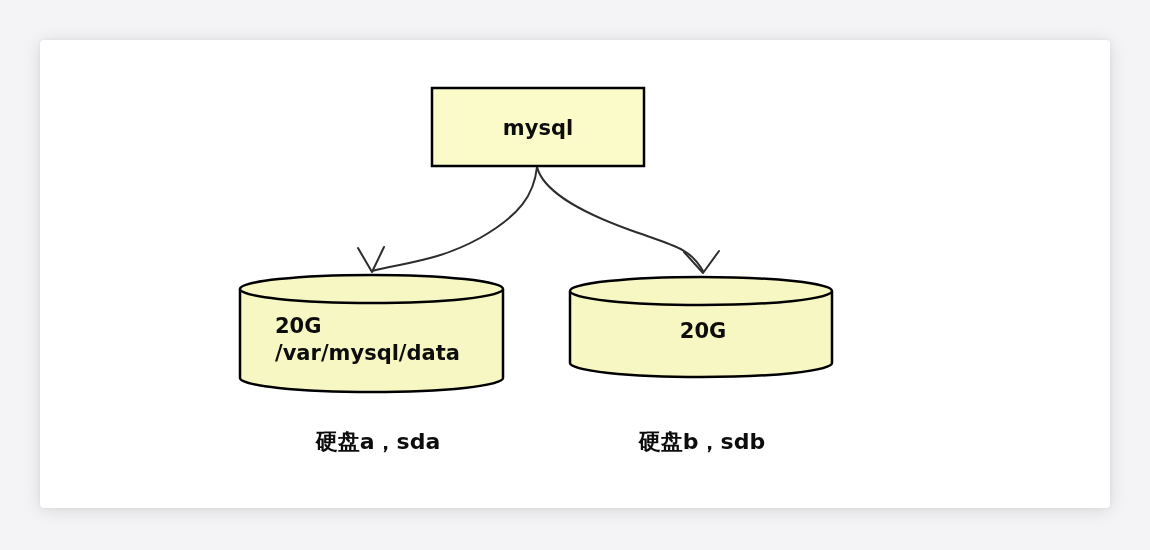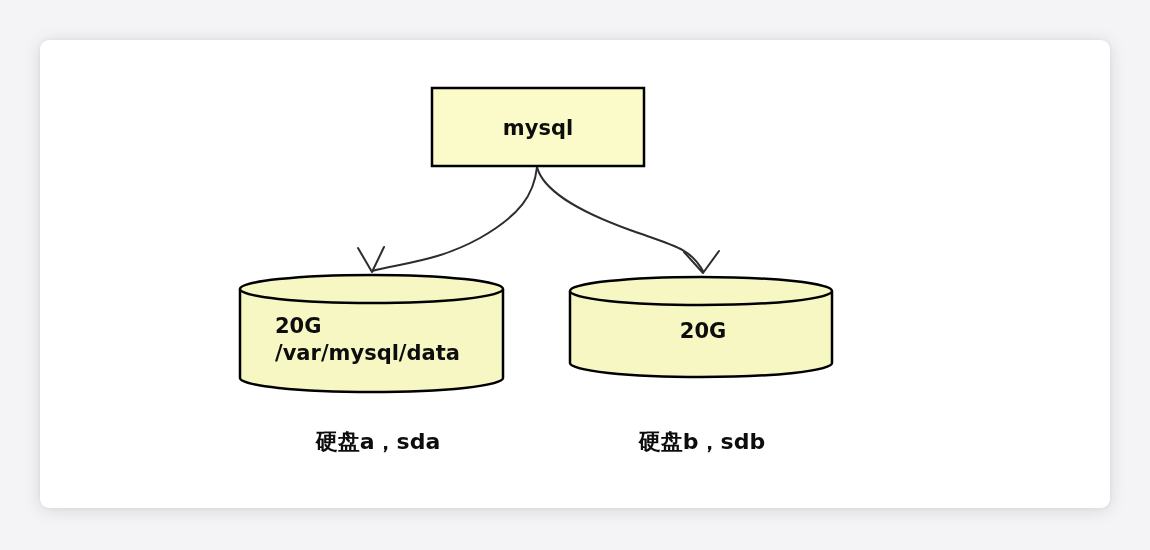--- a/index.html
+++ b/index.html
@@ -16,21 +16,21 @@
     width: 1150px;
     height: 550px;
   }
   .card {
     position: absolute;
     left: 40px;
     top: 40px;
     width: 1070px;
     height: 468px;
     background: var(--card_bg, #ffffff);
-    border-radius: 9px;
+    border-radius: 4px;
     box-shadow: 0 2px 18px rgba(0,0,0,0.12), 0 0 4px rgba(0,0,0,0.05);
   }
   .diagram-svg {
     position: absolute;
     inset: 0;
     width: 100%;
     height: 100%;
   }
   .node-shape {
     fill: var(--node_fill, #fbfbc9);

